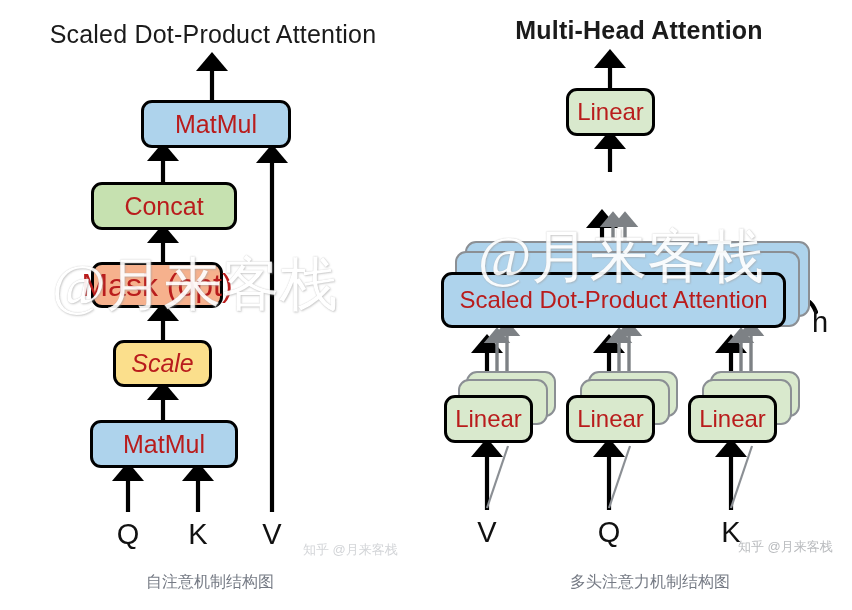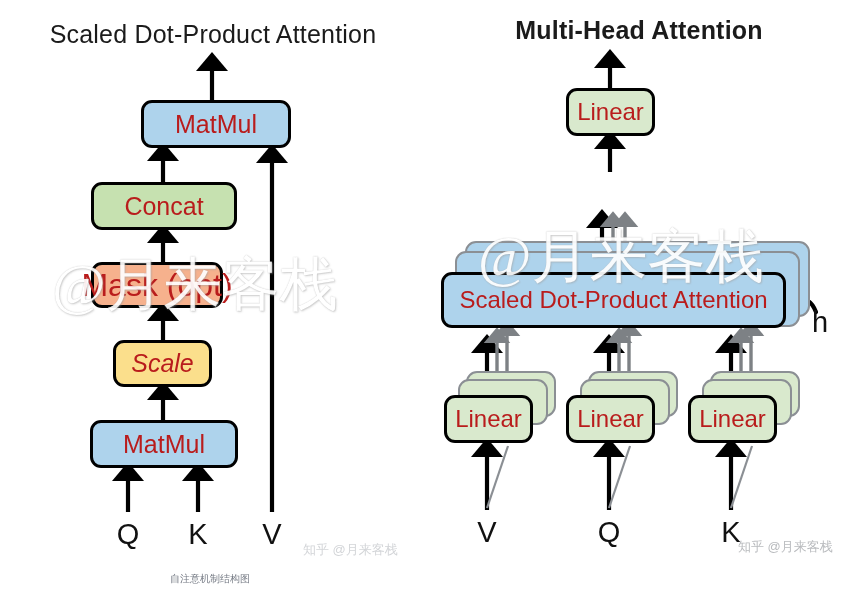--- a/index.html
+++ b/index.html
@@ -34,21 +34,21 @@
     color: #1b1b1b;
     letter-spacing: 0.2px;
     white-space: nowrap;
   }
   #title-left  { left: 0;   top: 20px; width: 426px; }
   #title-right { left: 426px; top: 16px; width: 426px; }
 
   .caption {
     position: absolute;
     text-align: center;
-    font-size: 10px;
+    font-size: 16px;
     color: #767b85;
     white-space: nowrap;
   }
   #caption-left  { left: 60px;  top: 572px; width: 300px; }
   #caption-right { left: 500px; top: 572px; width: 300px; }
 
   
   .node {
     position: absolute;
     box-sizing: border-box;
@@ -257,19 +257,20 @@
   <div class="node" style="left:688px; top:395px; width:89px; height:48px; background:#d9e9cd; font-size:24px;">
     <span class="lbl">Linear</span>
   </div>
 
   <div class="io-letter" style="left:467px; top:516px;"><span>V</span></div>
   <div class="io-letter" style="left:589px; top:516px;"><span>Q</span></div>
   <div class="io-letter" style="left:711px; top:516px;"><span>K</span></div>
 
   <div id="h-label">h</div>
 
+  <div class="caption" id="caption-right">多头注意力机制结构图</div>
 
   <div class="wm-big" id="wm-big-left">@月来客栈</div>
   <div class="wm-big" id="wm-big-right">@月来客栈</div>
   <div class="wm-small" id="wm-small-left">知乎 @月来客栈</div>
   <div class="wm-small" id="wm-small-right">知乎 @月来客栈</div>
 
 </div>
 
 </body></html>

